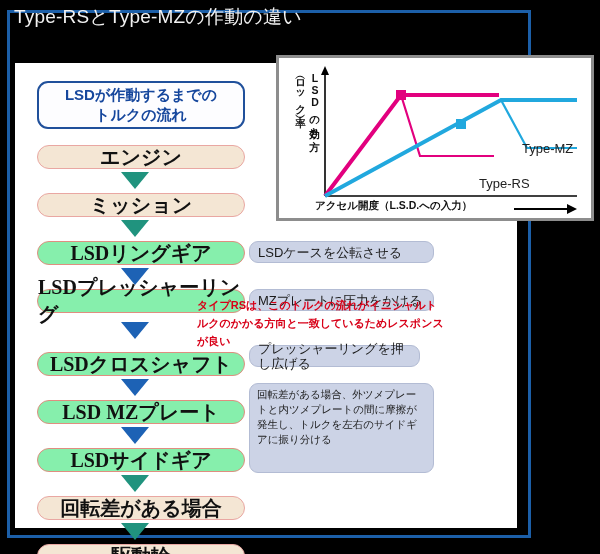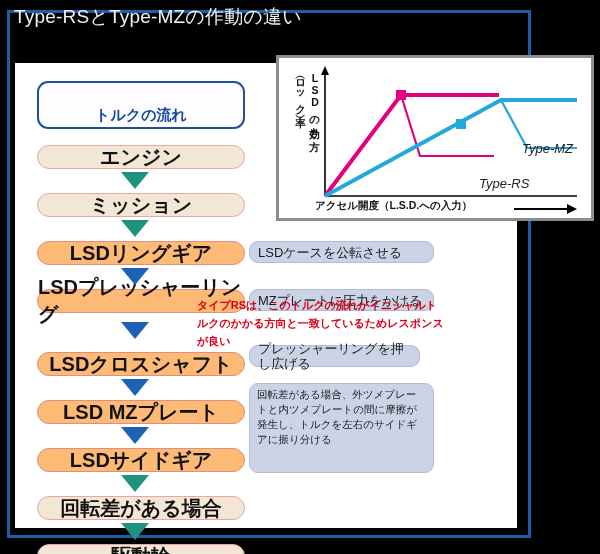--- a/index.html
+++ b/index.html
@@ -44,21 +44,21 @@
   }
 
   
   .node{
     position:absolute;height:24px;width:208px;left:22px;
     border-radius:13px;box-sizing:border-box;
     display:flex;align-items:center;justify-content:center;
     font-weight:bold;font-size:20px;color:#111;
   }
   .node.plain{background:#f4e6d4;border:1.6px solid #e9a7a2;}
-  .node.lsd{background:#fdba74;border:1.6px solid #e08e80;}
+  .node.lsd{background:#86efac;border:1.6px solid #e08e80;font-family:Liberation Serif, serif;}
 
   
   .arrow{
     position:absolute;left:106px;width:0;height:0;
     border-left:14px solid transparent;border-right:14px solid transparent;
   }
   .arrow.green{border-top:17px solid #20937e;}
   .arrow.blue{border-top:17px solid #1d62b5;}
 
   
@@ -92,39 +92,39 @@
   }
   .vert-label span{
     writing-mode:vertical-rl;text-orientation:upright;
     letter-spacing:0px;white-space:nowrap;
   }
   .x-label{
     position:absolute;left:36px;bottom:5px;font-size:10.5px;color:#111;
     font-weight:600;white-space:nowrap;
   }
   .series-label{
-    position:absolute;font-size:13px;color:#222;white-space:nowrap;font-style:italic;
+    position:absolute;font-size:13px;color:#222;white-space:nowrap;
   }
 </style>
 </head>
 <body>
 
 <div id="root">
 
   <div class="frame-border"></div>
 
   <div class="title-bar">
     <div class="title-text">Type-RSとType-MZの作動の違い</div>
   </div>
 
   <div class="content-panel">
 
     <div class="flow-header">
       <div class="flow-header-txt">
-        <br>
+        <span>LSDが作動するまでの</span><br>
         <span>トルクの流れ</span>
       </div>
     </div>
 
     <div class="node plain" style="top:82px;">エンジン</div>
     <div class="arrow green" style="top:109px;"></div>
 
     <div class="node plain" style="top:130px;">ミッション</div>
     <div class="arrow green" style="top:157px;"></div>
 

